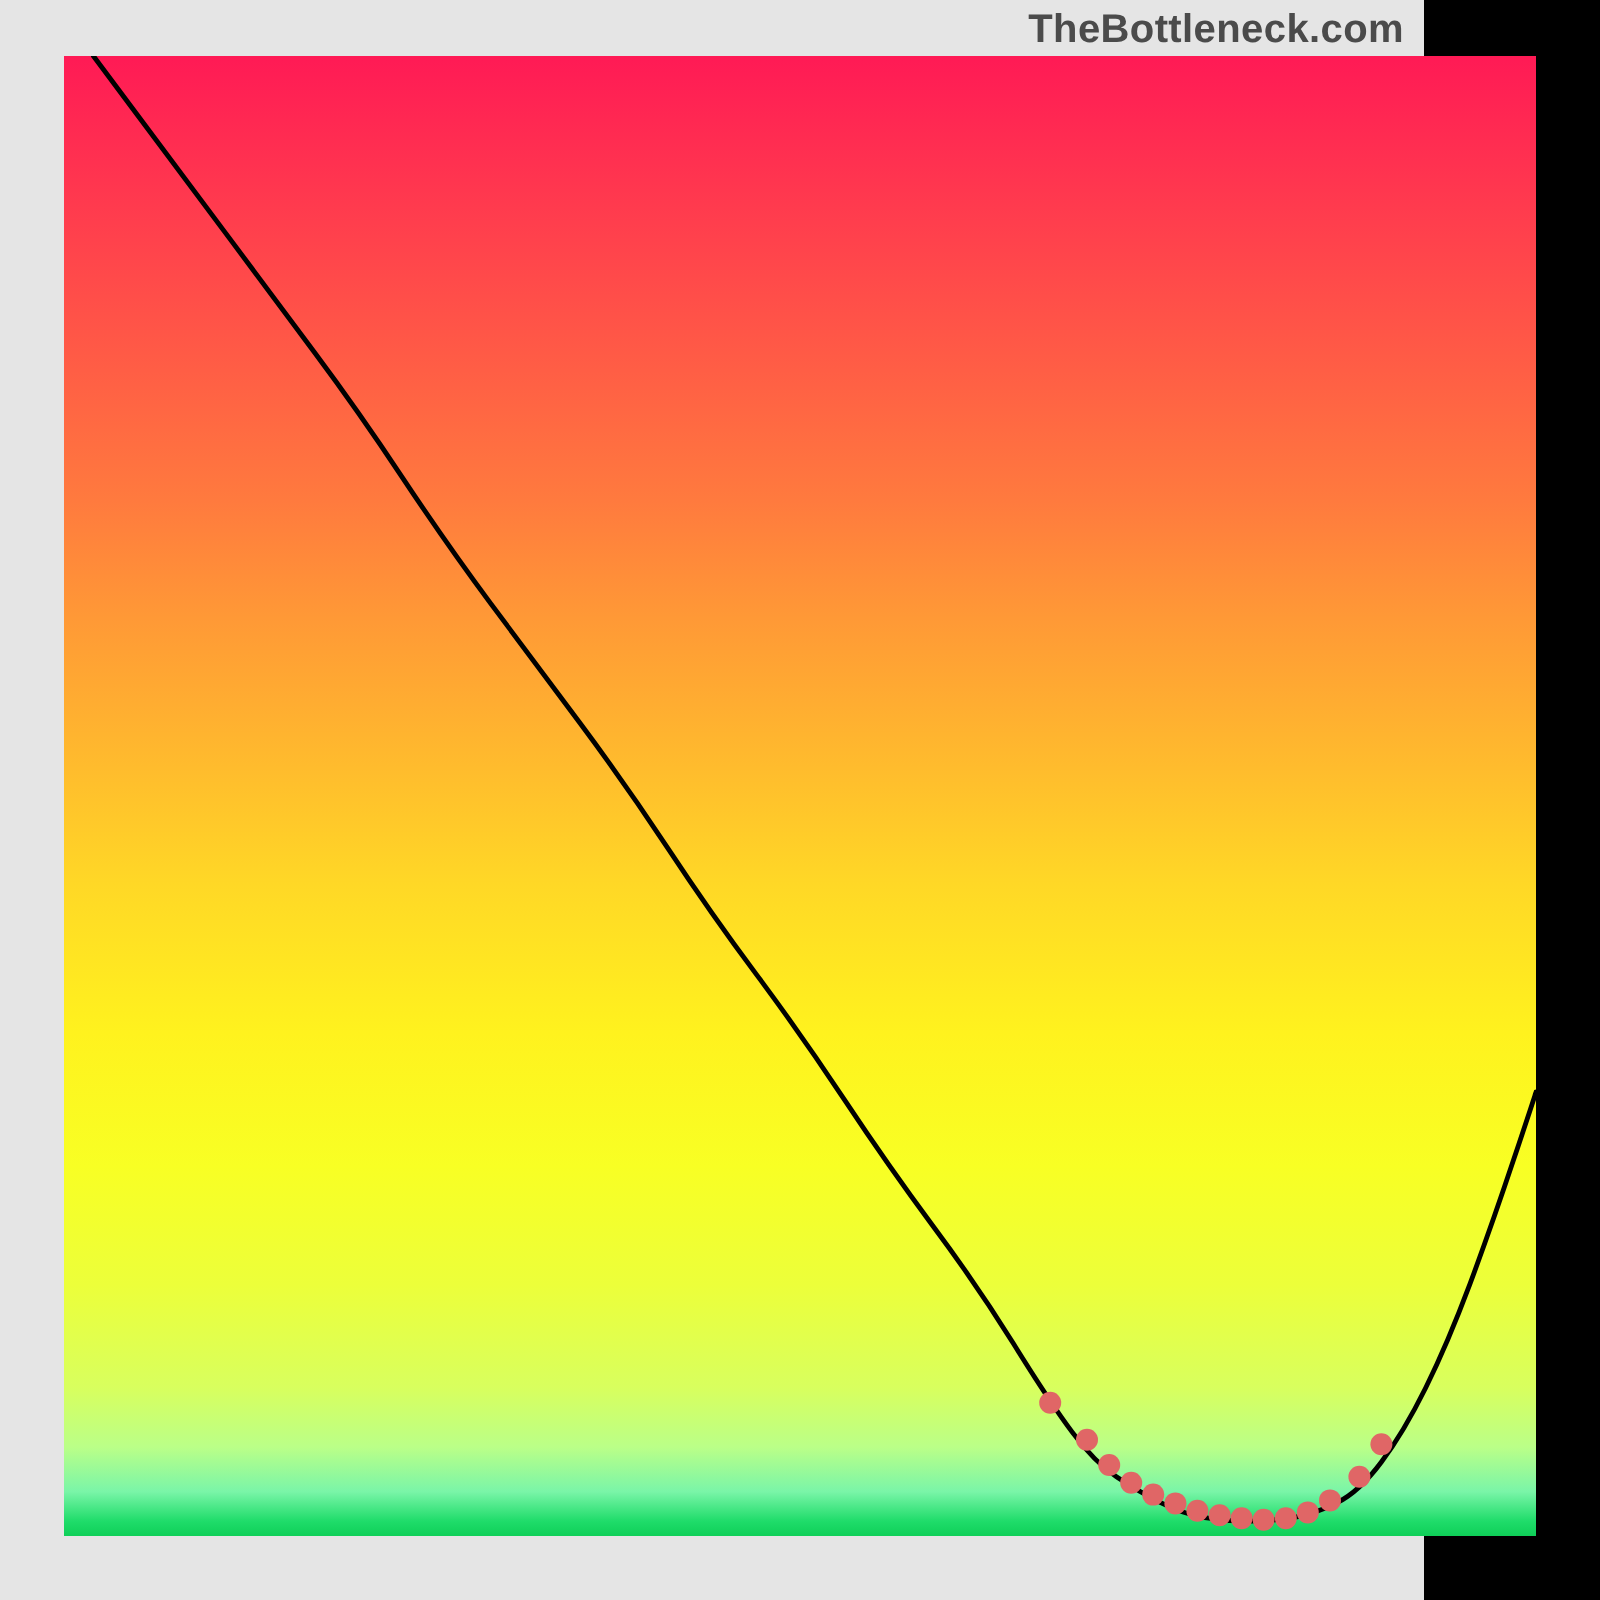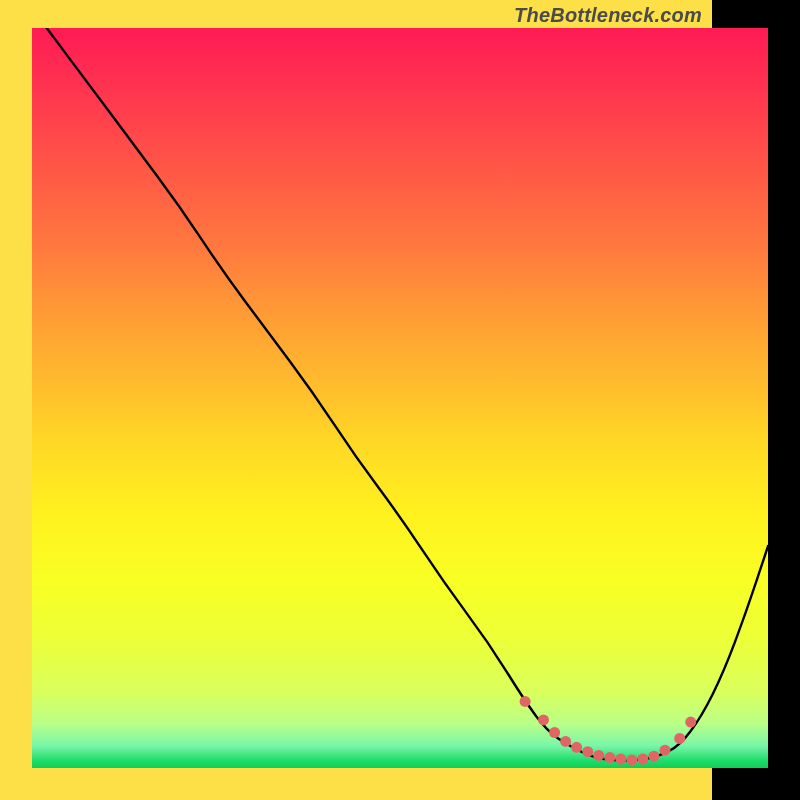--- a/index.html
+++ b/index.html
@@ -8,22 +8,21 @@
     width: 800px;
     height: 800px;
     background: #000;
     overflow: hidden;
     font-family: Arial, Helvetica, sans-serif;
   }
   .frame {
     position: relative;
     width: 712px;
     height: 800px;
-    background: #fde047;
-    font-style: italic;
+    background: #e5e5e5;
   }
   .watermark {
     position: absolute;
     top: 4px;
     right: 10px;
     font-size: 20px;
     font-weight: bold;
     color: #4b4b4b;
     letter-spacing: 0.2px;
     z-index: 10;

